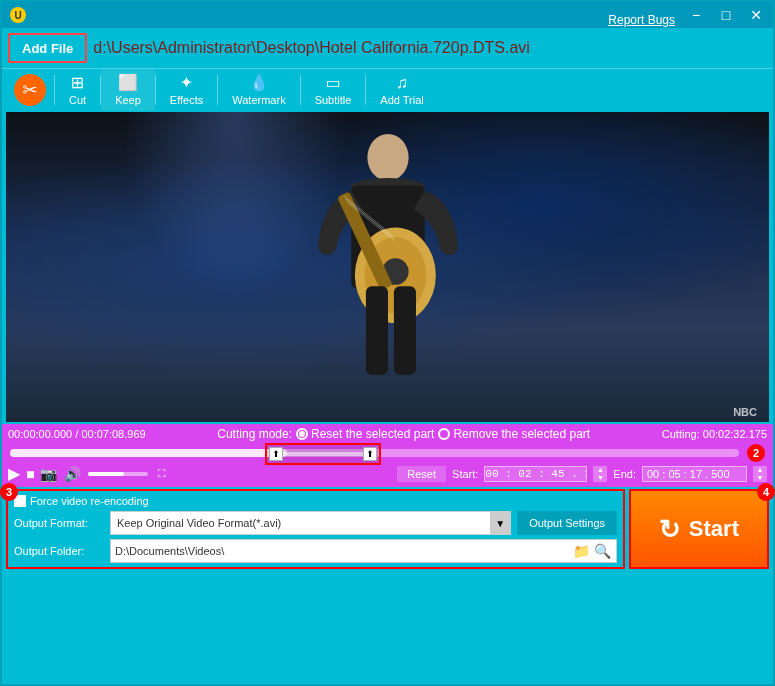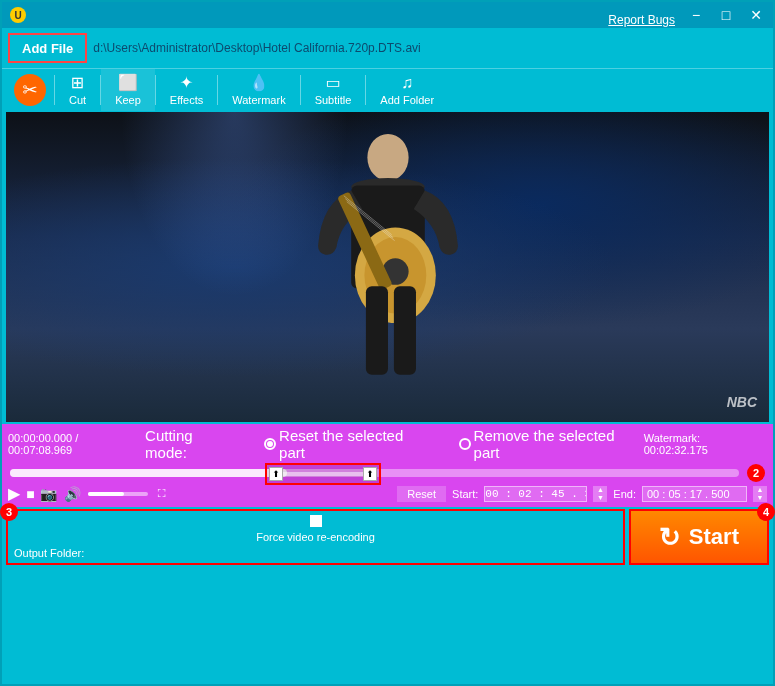--- a/index.html
+++ b/index.html
@@ -90,22 +90,22 @@
       background: transparent;
       border: 2px solid #ff4444;
       color: white;
       font-size: 13px;
       font-weight: bold;
       padding: 4px 12px;
       cursor: pointer;
       height: 30px;
     }
     .file-path {
-      color: #0c4a6e;
-      font-size: 12px;
+      color: #7f1d1d;
+      font-size: 16px;
       flex: 1;
     }
 
     
     .toolbar {
       background: #00bcd4;
       height: 42px;
       display: flex;
       align-items: center;
       padding: 0 4px;
@@ -180,26 +180,25 @@
     .stage-light {
       position: absolute;
       top: 0;
       left: 15%;
       width: 30%;
       height: 60%;
       background: radial-gradient(ellipse at 50% 0%, rgba(100,150,255,0.3) 0%, transparent 70%);
     }
     .nbc-watermark {
       position: absolute;
-      bottom: 12px;
+      bottom: 4px;
       right: 12px;
       color: rgba(255,255,255,0.7);
-      font-size: 14px;
+      font-size: 11px;
       font-weight: bold;
-      font-style: italic;
     }
 
     
     .person-silhouette {
       position: absolute;
       top: 5%;
       left: 50%;
       transform: translateX(-50%);
       width: 55%;
       height: 95%;
@@ -217,22 +216,22 @@
       justify-content: space-between;
       margin-bottom: 3px;
     }
     .time-display {
       color: white;
       font-size: 11px;
     }
     .cutting-mode {
       display: flex;
       align-items: center;
-      gap: 26px;
-      font-size: 15px;
+      gap: 4px;
+      font-size: 12px;
       color: white;
     }
     .radio-option {
       display: flex;
       align-items: center;
       gap: 3px;
       cursor: pointer;
     }
     .radio-dot {
       width: 12px;
@@ -347,21 +346,20 @@
       display: flex;
       align-items: center;
       justify-content: center;
       padding: 0;
     }
     .force-encode-row {
       display: flex;
       align-items: center;
       gap: 4px;
       margin-bottom: 4px;
-      flex-direction: column;
     }
     .checkbox {
       width: 12px;
       height: 12px;
       border: 1px solid white;
       background: white;
       cursor: pointer;
     }
     .force-encode-label {
       color: white;
@@ -408,20 +406,21 @@
       color: white;
       padding: 4px 12px;
       font-size: 11px;
       cursor: pointer;
       height: 24px;
     }
     .folder-row {
       display: flex;
       align-items: center;
       gap: 6px;
+      justify-content: center;
     }
     .folder-path-container {
       flex: 1;
       display: flex;
       align-items: center;
       background: white;
       border: 1px solid #ccc;
       height: 24px;
       padding: 0 4px;
     }
@@ -593,21 +592,21 @@
       <span>Watermark</span>
     </div>
     <div class="toolbar-divider"></div>
     <div class="toolbar-item">
       <span class="toolbar-icon">▭</span>
       <span>Subtitle</span>
     </div>
     <div class="toolbar-divider"></div>
     <div class="toolbar-item">
       <span class="toolbar-icon">♫</span>
-      <span>Add Folder</span>
+      <span>Add Trial</span>
     </div>
   </div>
 
   <div class="video-area" style="height: 310px; flex: none;">
     <div class="video-frame">
       <div class="guitarist-bg"></div>
       <div class="stage-light"></div>
 
       <svg class="person-silhouette" viewBox="0 0 220 400" preserveAspectRatio="xMidYMid meet">
 
@@ -652,21 +651,21 @@
         <div class="radio-option">
           <div class="radio-dot selected"></div>
           <span>Reset the selected part</span>
         </div>
         <div class="radio-option">
           <div class="radio-dot"></div>
           <span>Remove the selected part</span>
         </div>
       </div>
       <span class="duration-display">
-        <span>Watermark:</span>
+        <span>Cutting:</span>
         <span>00:02:32.175</span>
       </span>
     </div>
 
     <div class="progress-section">
       <div class="progress-full-track">
         <div class="progress-played"></div>
 
         <div style="position:absolute; top:-6px; left:35%; display:flex; align-items:center; border:2px solid red; padding:2px; background: rgba(0,0,0,0.1);">
           <div style="width:14px;height:14px;background:white;border:1px solid #aaa;display:flex;align-items:center;justify-content:center;font-size:9px;cursor:pointer;">⬆</div>
@@ -705,23 +704,38 @@
 
   <div class="bottom-wrapper">
     <div class="bottom-left">
       <div class="badge-3">3</div>
 
       <div class="force-encode-row">
         <div class="checkbox"></div>
         <span class="force-encode-label">Force video re-encoding</span>
       </div>
 
+      <div class="format-row">
+        <span class="row-label">Output Format:</span>
+        <div class="format-select-container">
+          <span class="format-select-text">Keep Original Video Format(*.avi)</span>
+          <div class="format-select-arrow">▼</div>
+        </div>
+        <button class="output-settings-btn">Output Settings</button>
+      </div>
 
       <div class="folder-row">
         <span class="row-label">Output Folder:</span>
+        <div class="folder-path-container">
+          <span class="folder-path-text">D:\Documents\Videos\</span>
+          <div class="folder-icons">
+            <span class="folder-icon">📁</span>
+            <span class="folder-icon">🔍</span>
+          </div>
+        </div>
       </div>
     </div>
 
     <div class="bottom-right" style="position:relative;">
       <div class="badge-4">4</div>
       <div class="start-btn-inner">
         <span class="start-refresh-icon">↻</span>
         <span>Start</span>
       </div>
     </div>

